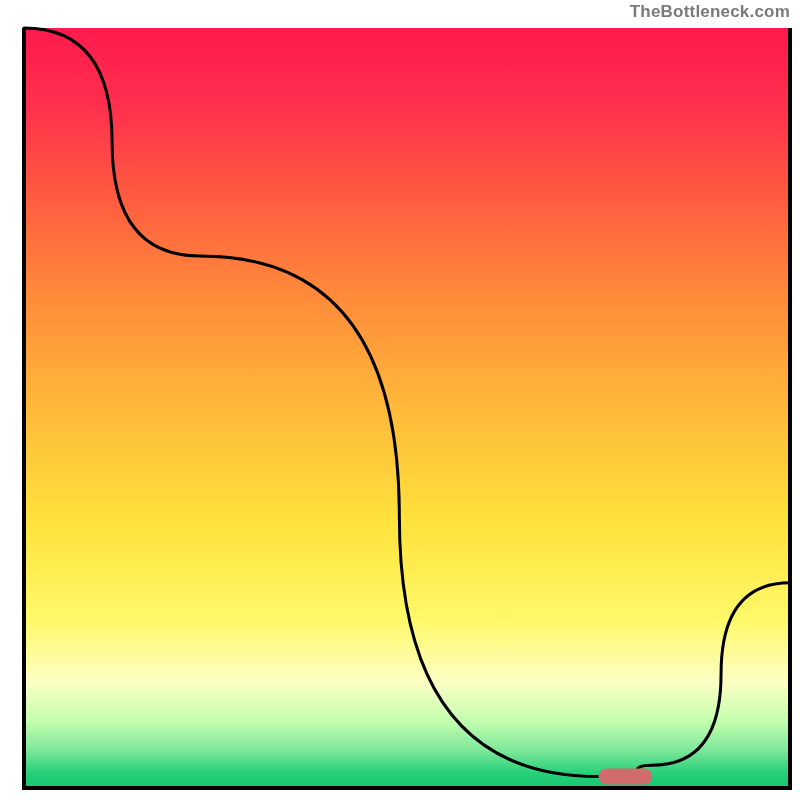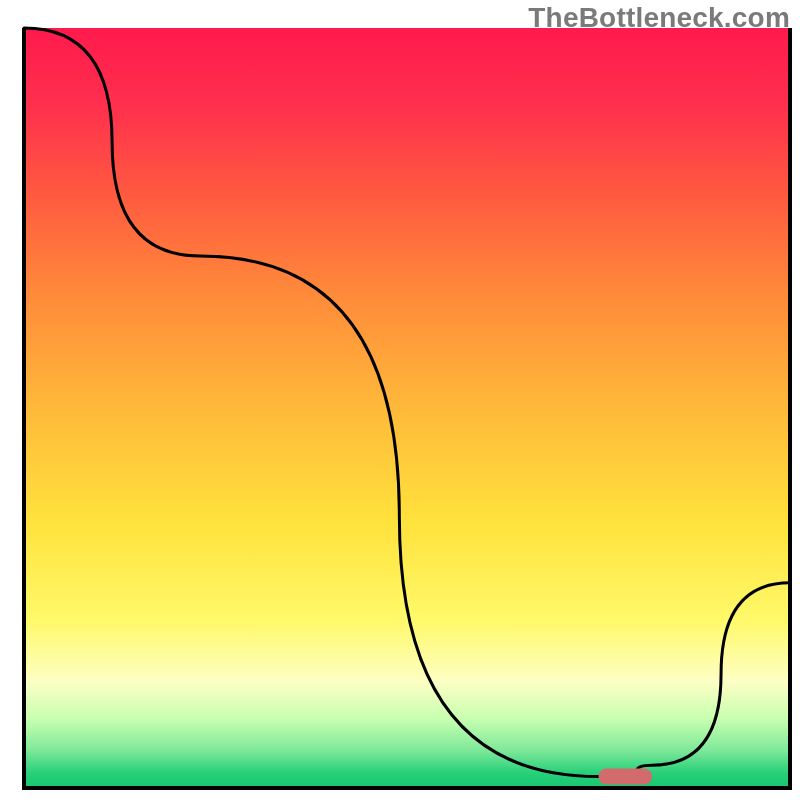--- a/index.html
+++ b/index.html
@@ -13,21 +13,21 @@
     position: relative;
     width: 800px;
     height: 800px;
     box-sizing: border-box;
   }
   .watermark {
     position: absolute;
     top: 2px;
     right: 10px;
     font-family: Arial, Helvetica, sans-serif;
-    font-size: 28px;
+    font-size: 17px;
     font-weight: bold;
     color: #7a7a7a;
     letter-spacing: 0.2px;
   }
   svg {
     display: block;
   }
 </style>
 </head>
 <body>

